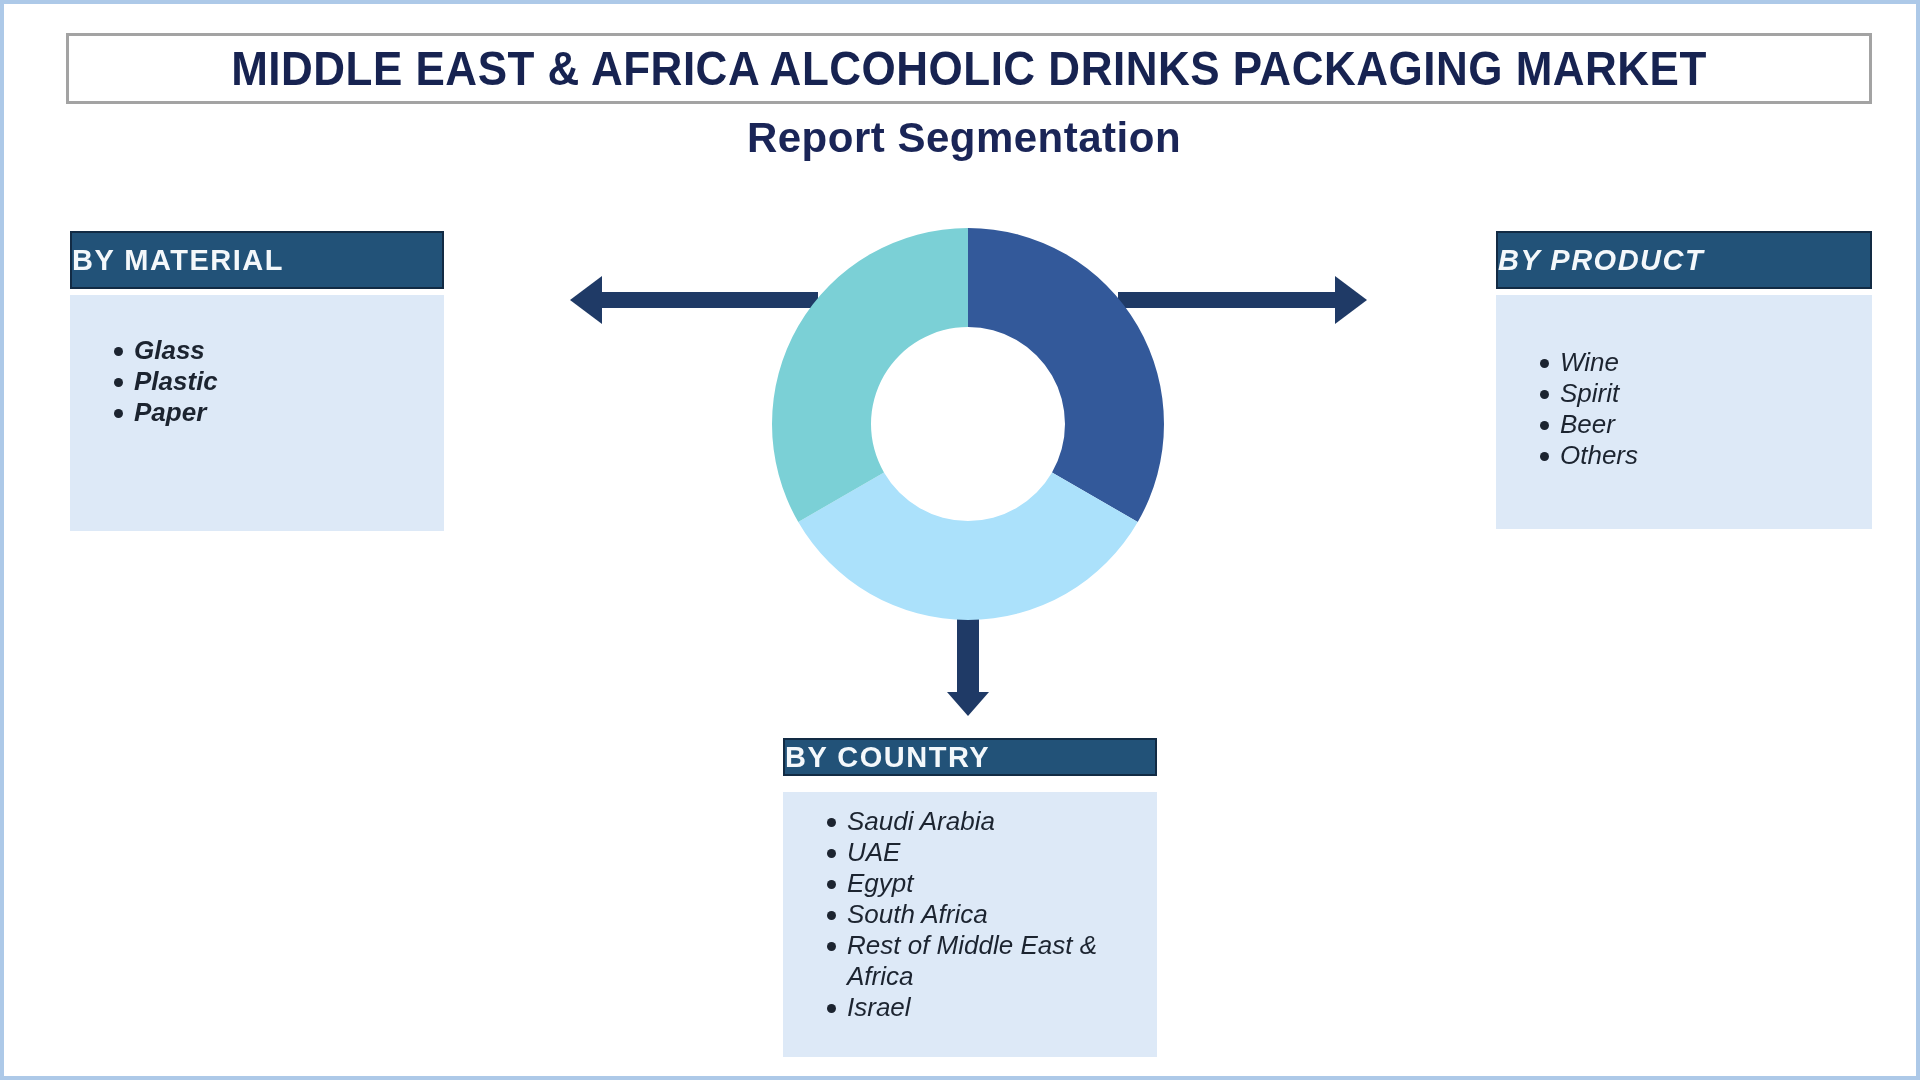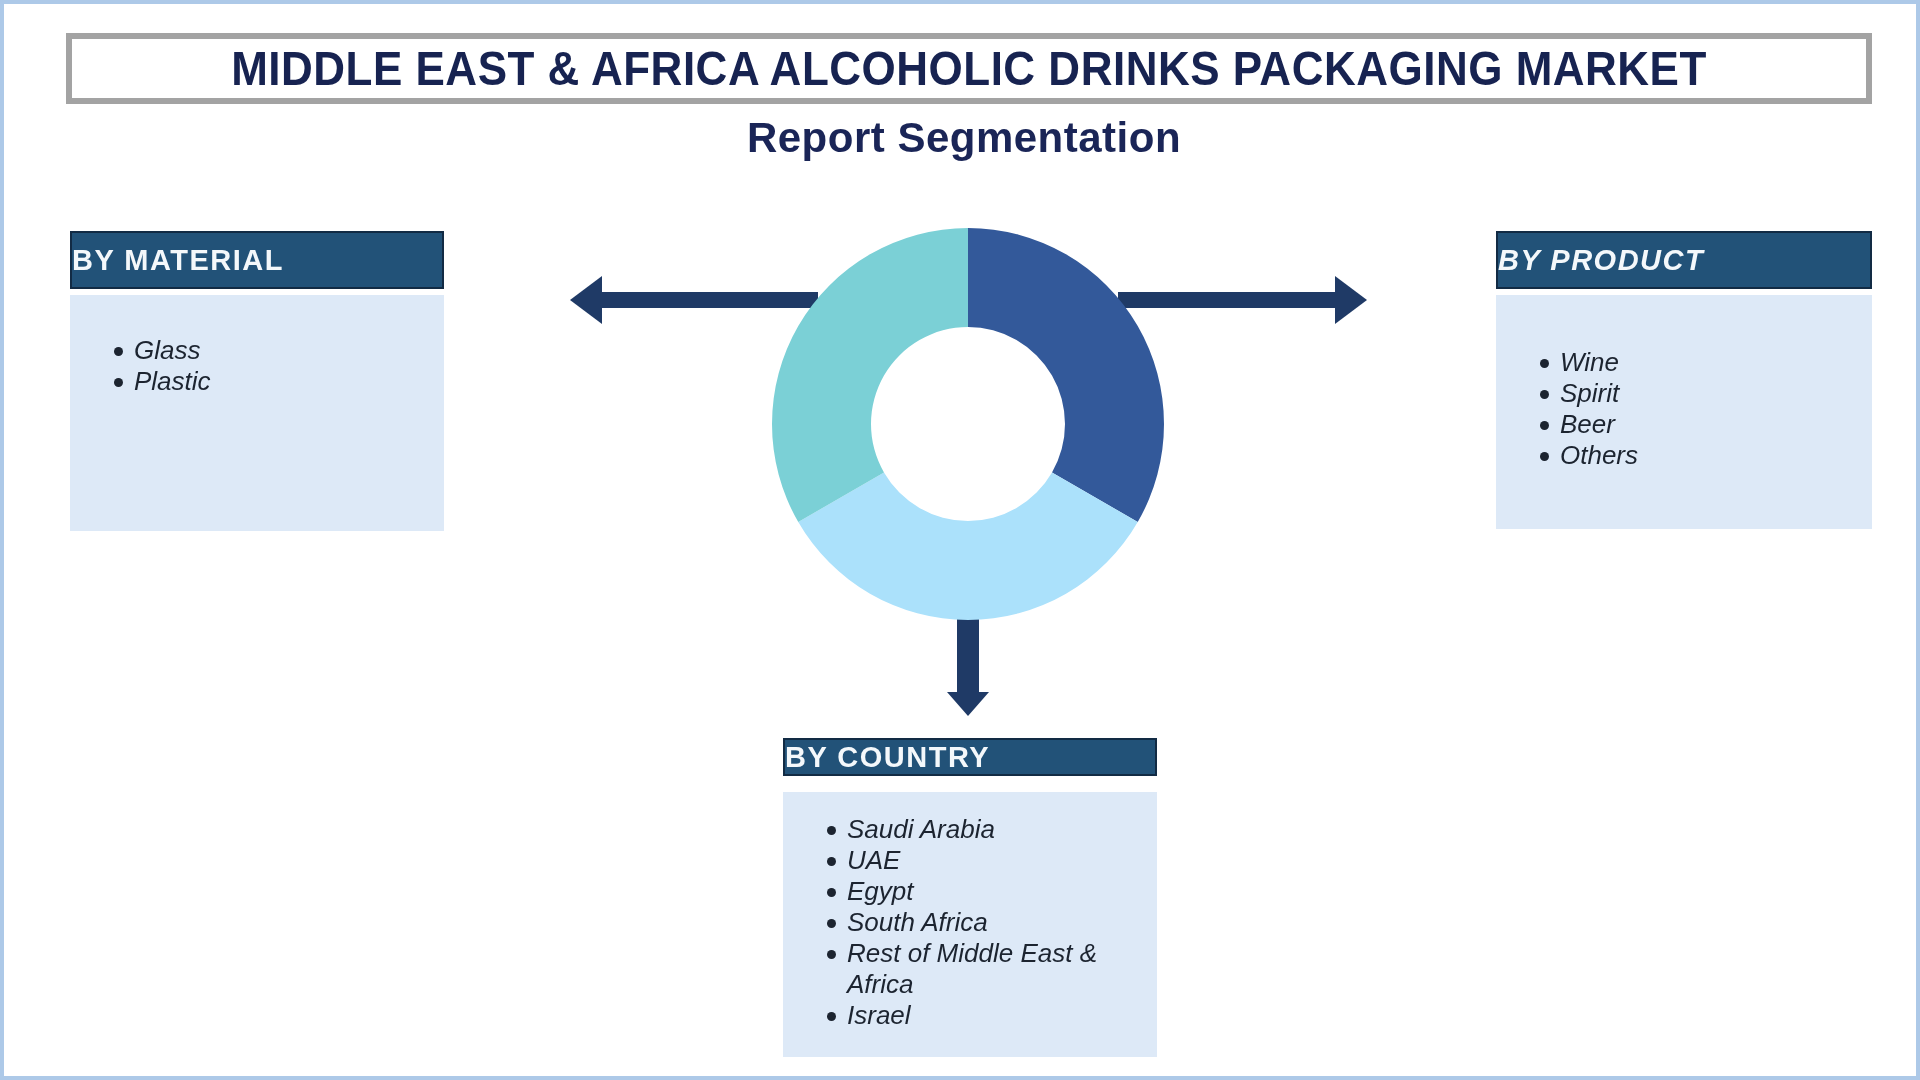--- a/index.html
+++ b/index.html
@@ -7,21 +7,21 @@
     position:relative;
     width:1920px;height:1080px;
     box-sizing:border-box;
     background:#ffffff;
     border:4px solid #adc9e8;
     overflow:hidden;
     font-family:"Liberation Sans",sans-serif;
   }
   .title-box{
     position:absolute;left:62px;top:29px;width:1806px;height:71px;
-    box-sizing:border-box;border:6px solid #a3a3a3;background:#ffffff;
+    box-sizing:border-box;border:3px solid #a3a3a3;background:#ffffff;
     display:flex;align-items:center;justify-content:center;
   }
   .title-text{
     color:#172351;font-size:44px;font-weight:800;letter-spacing:.5px;
     white-space:nowrap;transform:scaleY(1.08);
   }
   .subtitle{
     position:absolute;left:0;top:110px;width:1920px;height:52px;
     text-align:center;color:#1a2557;font-size:42px;font-weight:800;
     letter-spacing:.5px;
@@ -42,25 +42,25 @@
     color:#1c2430;font-size:26px;font-style:italic;line-height:31px;
     margin:0 10px 0 0;
   }
   .seg-list li::before{
     content:"";
     position:absolute;left:24px;top:12px;
     width:9px;height:9px;border-radius:50%;
     background:#1c2430;
   }
   #hdr-material{left:66px;top:227px;width:374px;height:58px;}
-  #list-material{left:66px;top:291px;width:374px;height:236px;padding:40px 8px 0 20px;}
+  #list-material{left:66px;top:291px;width:374px;height:236px;padding:40px 8px 0 20px;font-weight:bold;}
   #hdr-product{left:1492px;top:227px;width:376px;height:58px;font-style:italic;}
   #list-product{left:1492px;top:291px;width:376px;height:234px;padding:52px 8px 0 20px;}
   #hdr-country{left:779px;top:734px;width:374px;height:38px;}
-  #list-country{left:779px;top:788px;width:374px;height:265px;padding:22px 8px 0 20px;}
+  #list-country{left:779px;top:788px;width:374px;height:265px;padding:14px 8px 0 20px;}
   #diagram-svg{position:absolute;left:0;top:0;}
 </style>
 </head>
 <body>
 
 <div class="frame">
 
   <div class="title-box">
     <span class="title-text">MIDDLE EAST &amp; AFRICA ALCOHOLIC DRINKS PACKAGING MARKET</span>
   </div>
@@ -90,20 +90,21 @@
         <path d="M 794.25902085825 518 A 196 196 0 0 1 964 224 L 964 323 A 97 97 0 0 0 879.9955358329095 468.5 Z" fill="#7bd0d6"></path>
       </g>
   </svg>
 
   <div class="seg-header" id="hdr-material">
     <span>BY MATERIAL</span>
   </div>
   <ul class="seg-list" id="list-material">
       <li>Glass</li>
       <li>Plastic</li>
+      <li>Paper</li>
     </ul>
 
   <div class="seg-header" id="hdr-product">
     <span>BY PRODUCT</span>
   </div>
   <ul class="seg-list" id="list-product">
       <li>Wine</li>
       <li>Spirit</li>
       <li>Beer</li>
       <li>Others</li>

